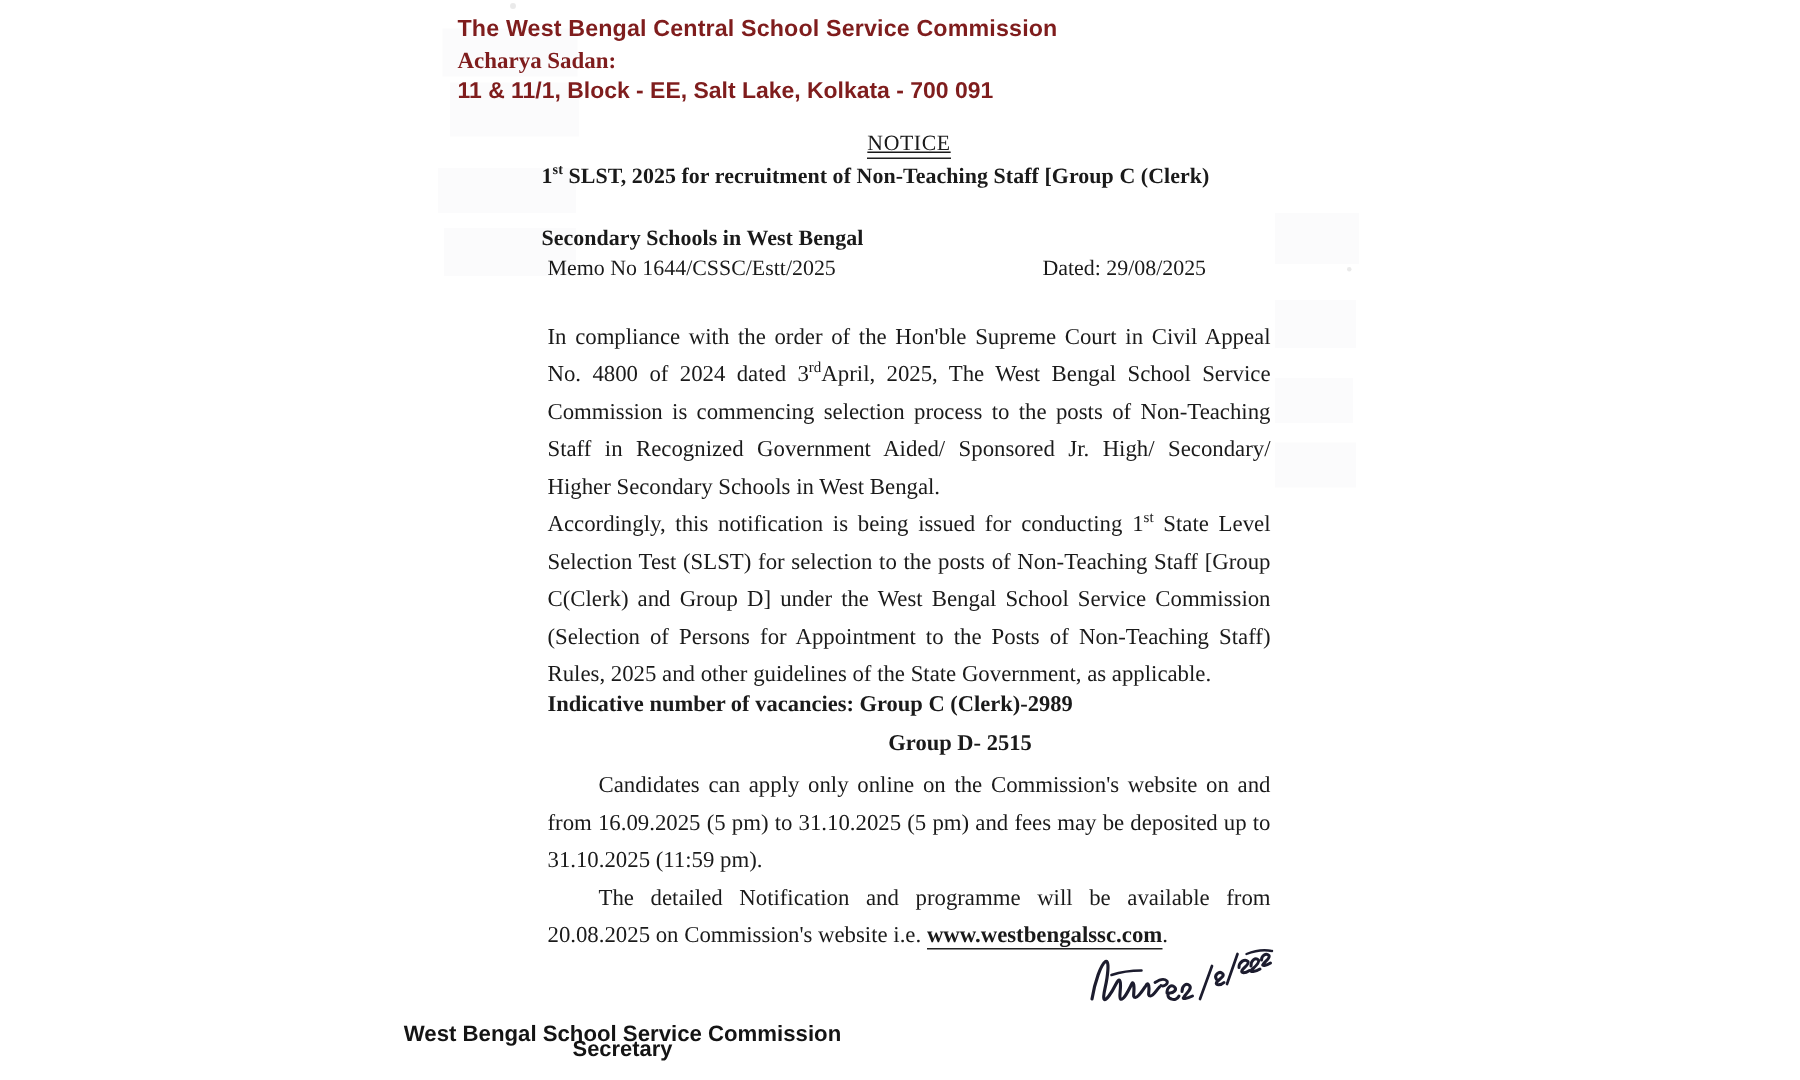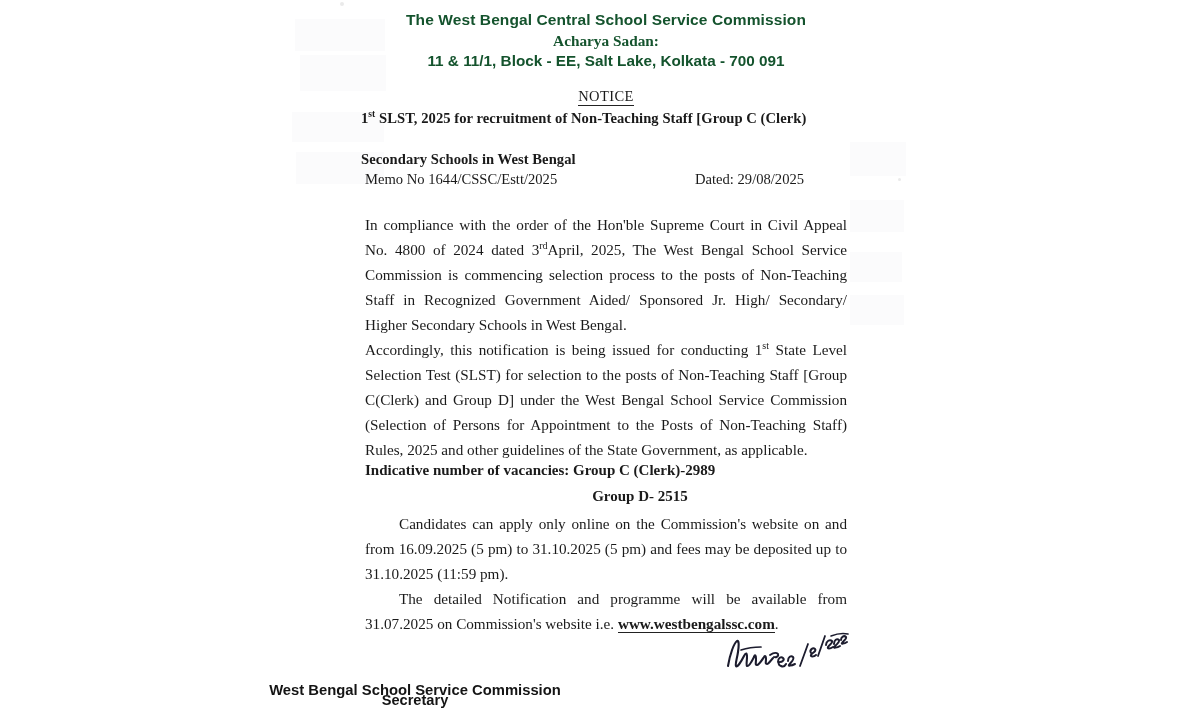--- a/index.html
+++ b/index.html
@@ -44,22 +44,21 @@
     position: absolute;
     left: 365px;
     top: 0;
     width: 482px;
   }
 
   
   .letterhead {
     font-family: "Liberation Sans", "DejaVu Sans", sans-serif;
     font-weight: bold;
-    text-align: center;
-    color: #14532d;
+    color: #7f1d1d;
   }
   .lh-line1 {
     position: absolute;
     left: -60px; top: 11px; width: 602px;
     font-size: 15.5px;
     letter-spacing: .1px;
   }
   .lh-line2 {
     position: absolute;
     left: -60px; top: 32px; width: 602px;
@@ -78,20 +77,21 @@
     left: 0; top: 88px;
     width: 482px;
     text-align: center;
     font-size: 14.5px;
     font-weight: normal;
   }
   .notice-word span {
     border-bottom: 1.4px solid #222;
     padding-bottom: 1px;
     letter-spacing: .4px;
+    text-decoration: underline;
   }
 
   .subject {
     position: absolute;
     left: -4px; top: 108px;
     width: 490px;
     text-align: left;
     font-weight: bold;
     font-size: 14.6px;
     line-height: 20.5px;
@@ -251,21 +251,21 @@
       <span class="vac-label">Indicative number of vacancies:</span>
       <span class="vac-groupc">Group C (Clerk)-2989</span>
     </div>
     <div class="vacancy-line vac-groupd">Group D- 2515</div>
 
     <div class="body-block para4">
       <span class="indent"></span><span>Candidates can apply only online on the Commission's website on and from 16.09.2025 (5 pm) to 31.10.2025 (5 pm) and fees may be deposited up to 31.10.2025 (11:59 pm).</span>
     </div>
 
     <div class="body-block para5">
-      <span class="indent"></span><span>The detailed Notification and programme will be available from 31.07.2025 on Commission's website i.e. </span><span class="url-bold">www.westbengalssc.com</span><span>.</span>
+      <span class="indent"></span><span>The detailed Notification and programme will be available from 20.08.2025 on Commission's website i.e. </span><span class="url-bold">www.westbengalssc.com</span><span>.</span>
     </div>
   </div>
 
   <div class="sig-block">
     <div class="sig-secretary">Secretary</div>
     <div class="sig-commission">West Bengal School Service Commission</div>
   </div>
 
   <div class="ink">
     <svg width="130" height="48" viewBox="0 0 130 48" fill="none" stroke="#1c1c2e" stroke-linecap="round" stroke-linejoin="round">

